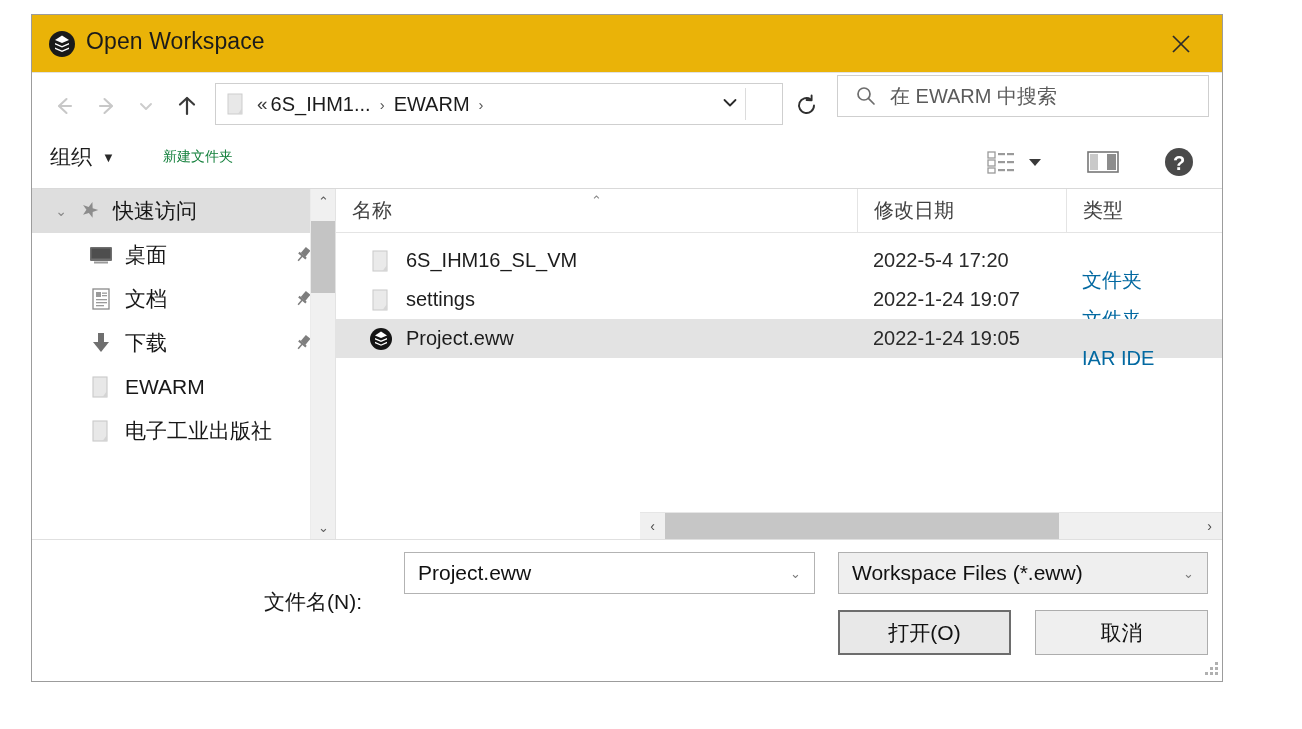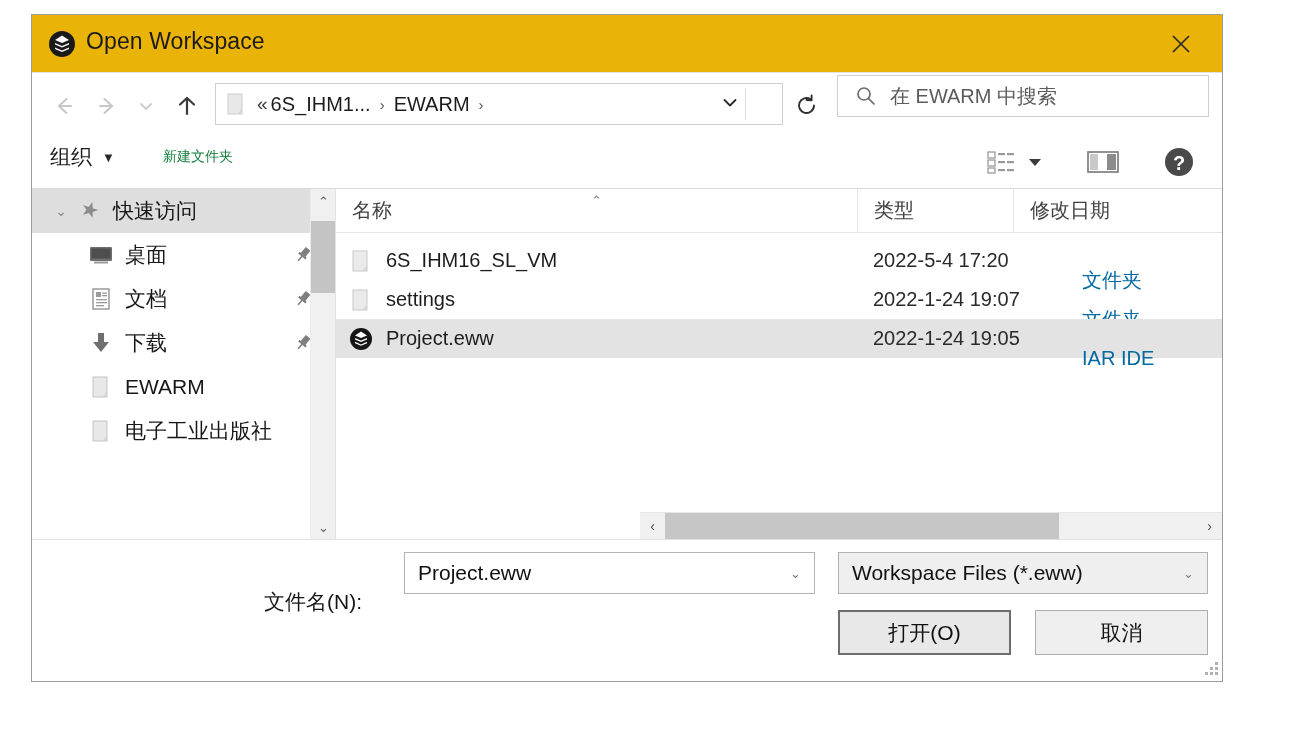--- a/index.html
+++ b/index.html
@@ -236,21 +236,21 @@
     position: relative;
     height: 39px;
     display: flex; align-items: center;
     white-space: nowrap;
   }
   .row.selected { background: #e3e3e3; }
   .cell {
     display: flex; align-items: center;
     font-size: 20px; color: #1c1c1c;
   }
-  .cell-name { width: 521px; padding-left: 12px; }
+  .cell-name { width: 521px; padding-left: 32px; }
   .cell-date { width: 209px; padding-left: 16px; color: #2a2a2a; }
   .cell-type { flex: 1 1 auto; padding-left: 16px; color: #0369a1; margin-top: 39px; }
   .row-icon {
     width: 26px; height: 24px; flex: none;
     display: flex; align-items: center; justify-content: center;
     margin-right: 12px;
   }
 
   
   .hscroll {
@@ -579,25 +579,25 @@
     </div>
 
     <div class="v-split"></div>
 
     <div class="listpane">
       <div class="list-header">
         <div class="col col-name">
           <span class="sort-caret">⌃</span>
           <span>名称</span>
         </div>
+        <div class="col col-date">
+          <span>修改日期</span>
+        </div>
         <div class="col col-type">
           <span>类型</span>
-        </div>
-        <div class="col col-date">
-          <span>修改日期</span>
         </div>
       </div>
 
       <div class="rows">
 
         <div class="row" style="margin-top:8px;">
           <div class="cell cell-name">
             <span class="row-icon">
               <svg width="22" height="24" viewBox="0 0 22 24">
                 <rect x="3" y="2" width="14" height="20" fill="#eaeaea" stroke="#cccccc" stroke-width="1.1"></rect>

